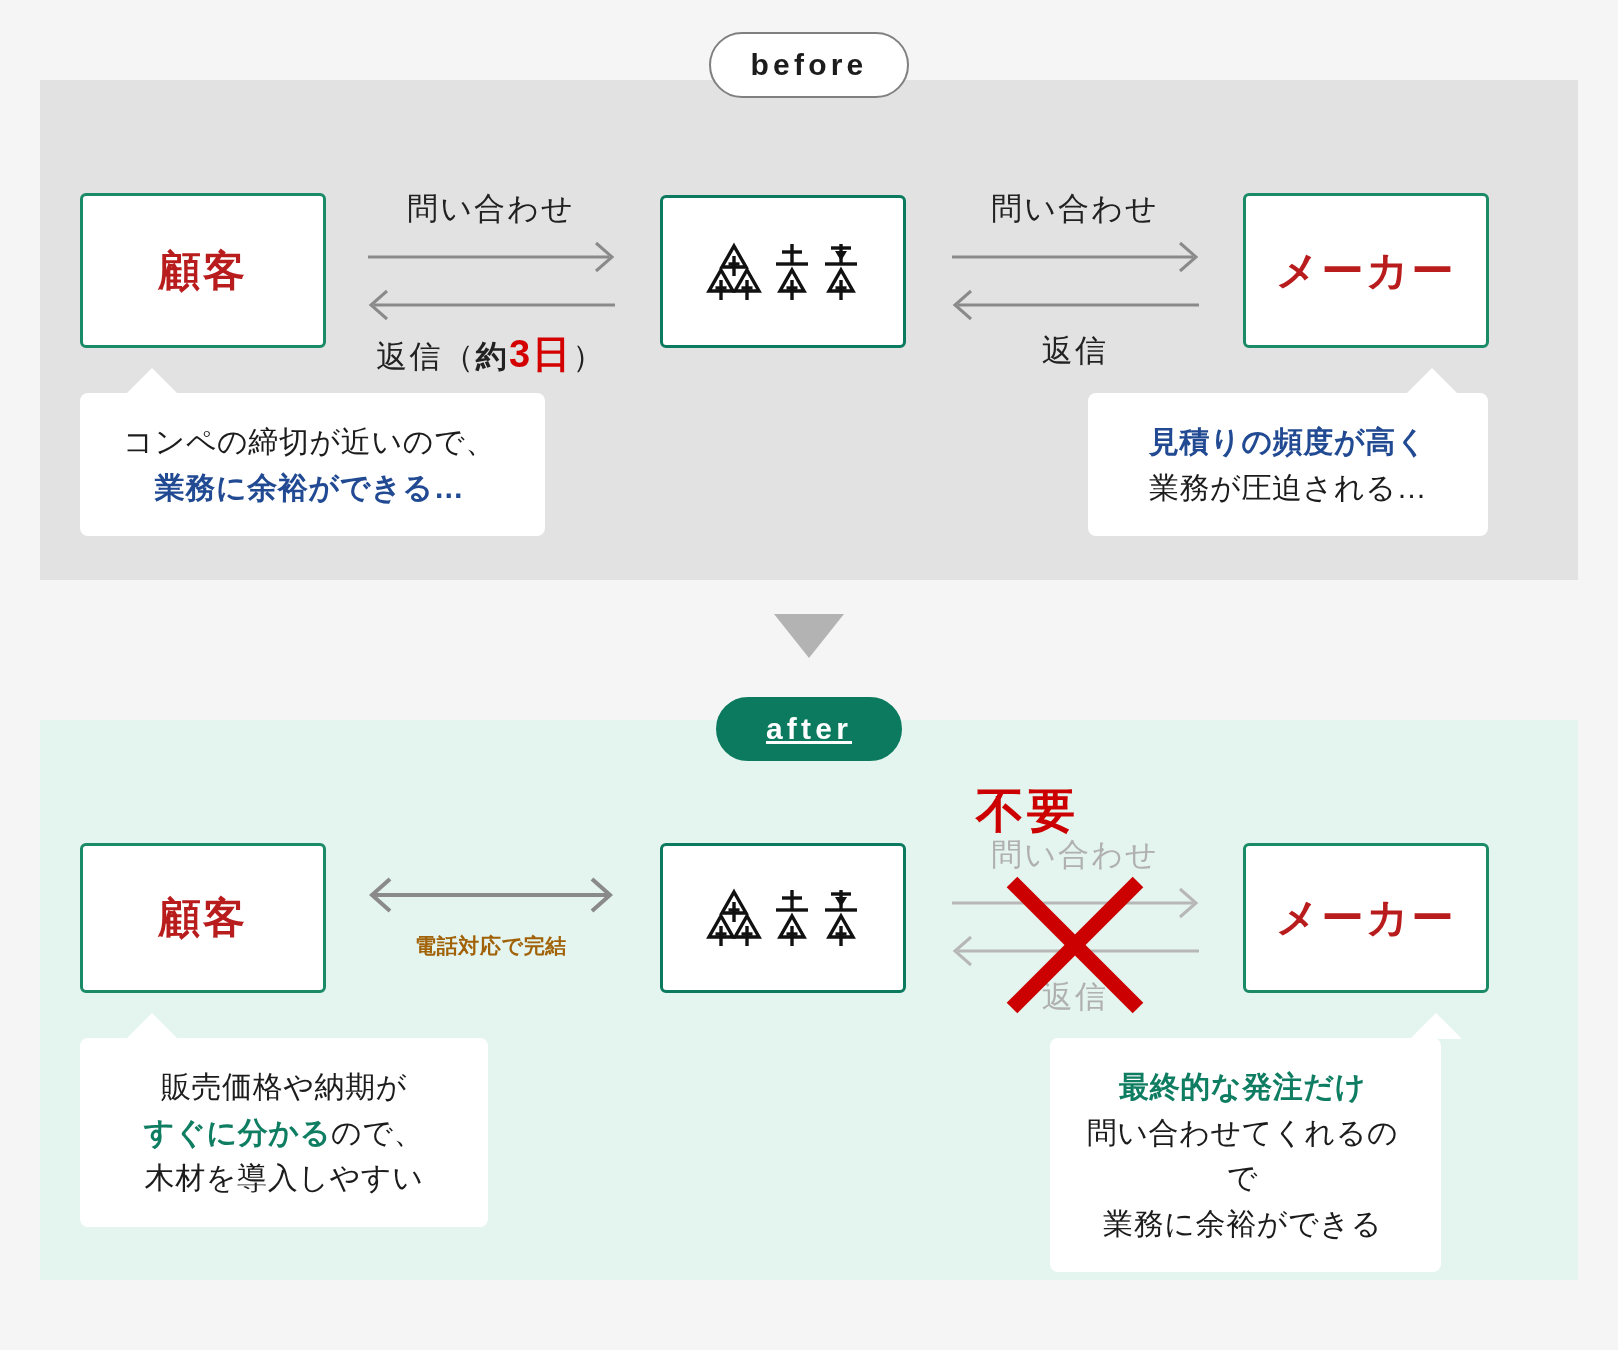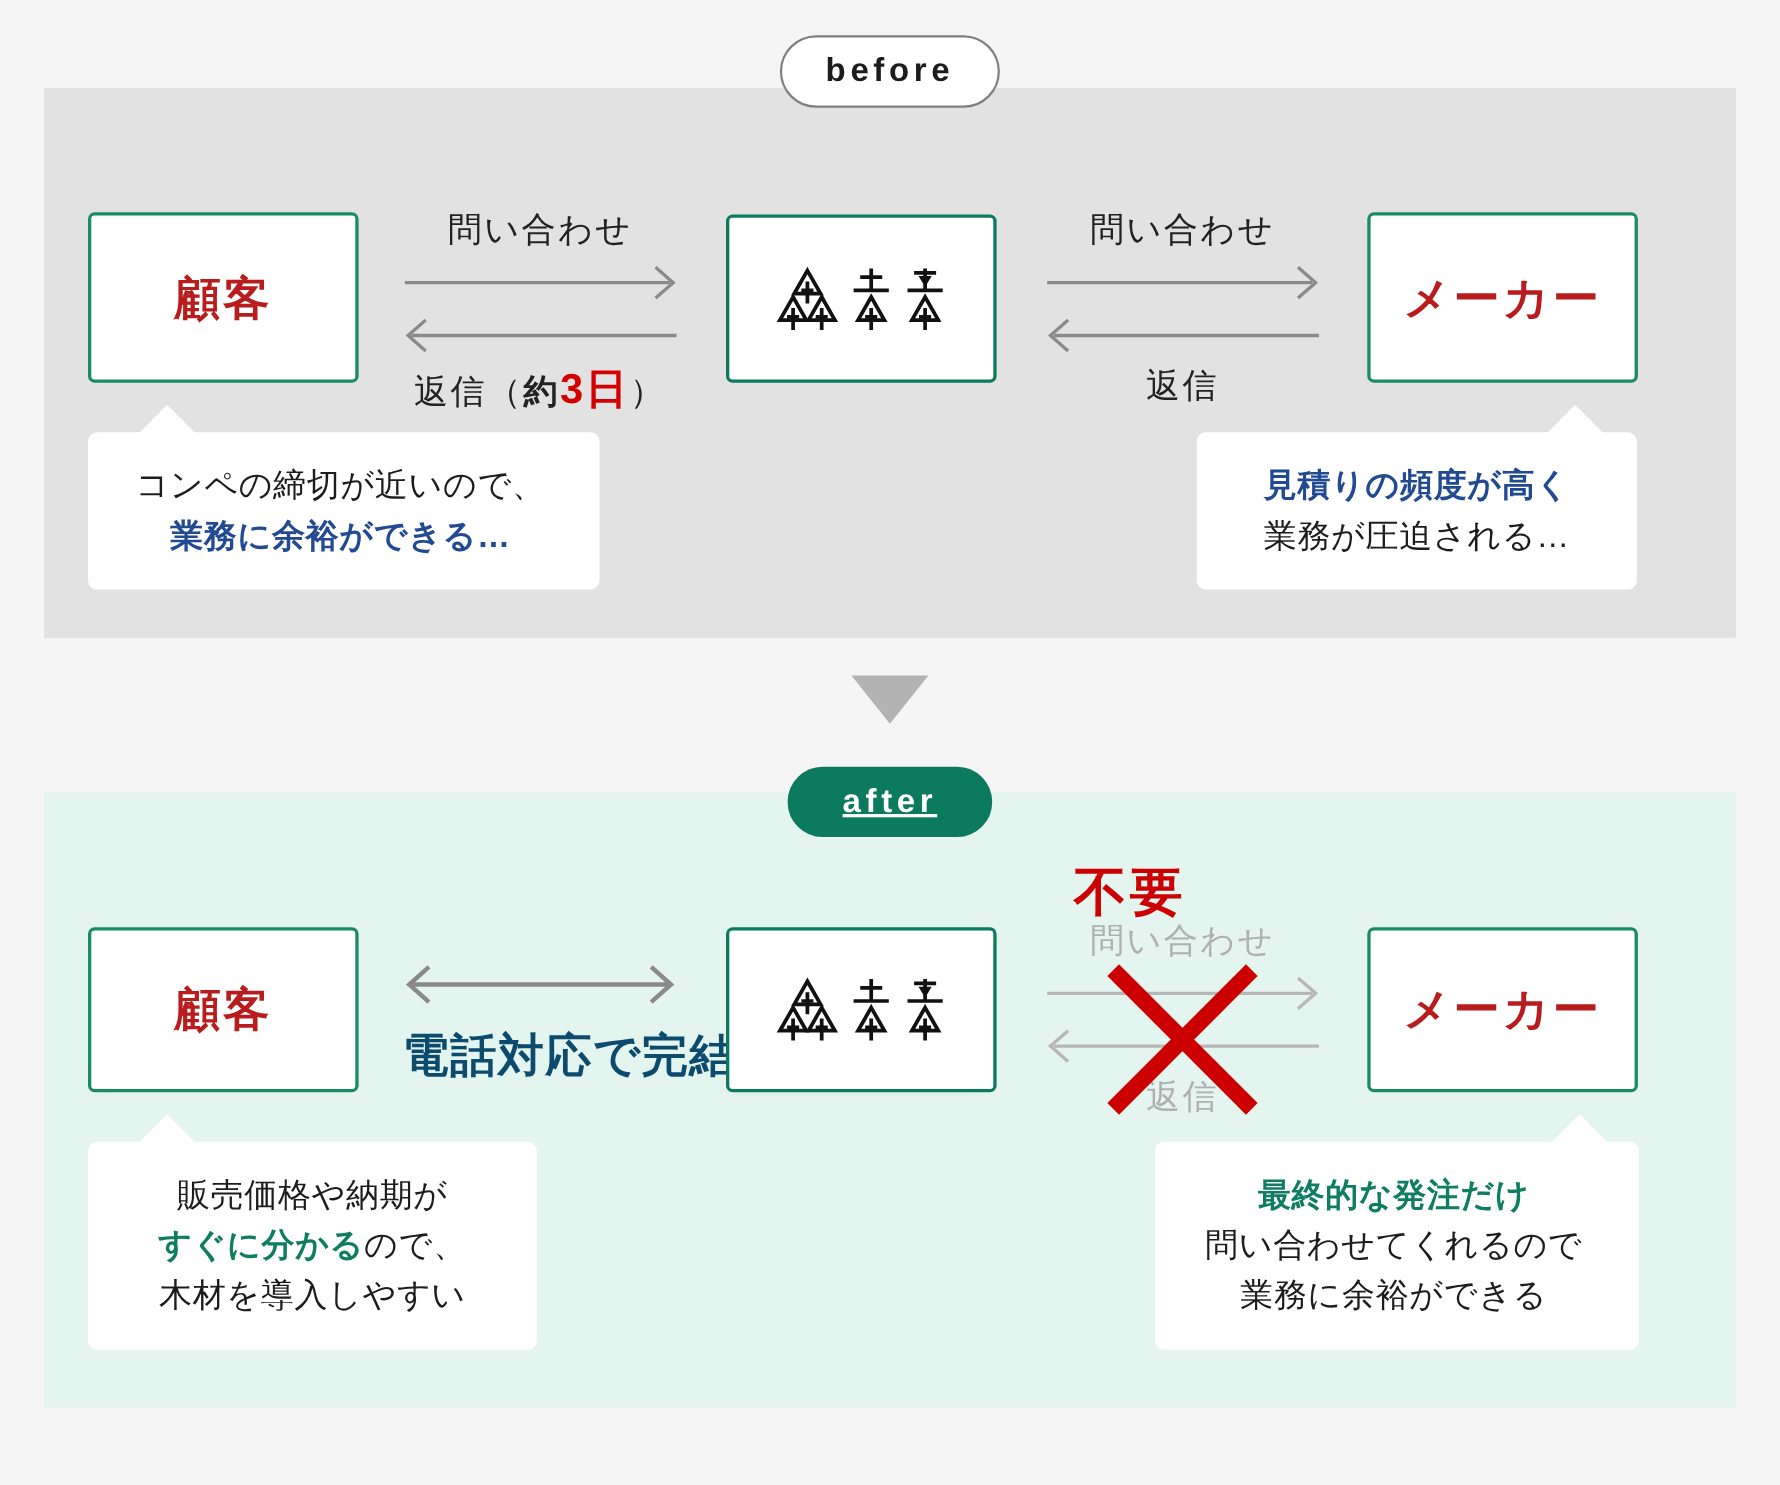--- a/index.html
+++ b/index.html
@@ -85,21 +85,21 @@
   .arrow-cap .red{color:#d40000;font-weight:700;font-size:38px;}
   .arrow-cap .bold{font-weight:700;}
   .arrow-lines svg{display:block;}
 
   .ag-left  {left:366px; top:192px; width:250px;}
   .ag-right {left:950px; top:192px; width:250px;}
 
   
   .ag-after-left{left:366px;top:872px;width:250px;}
   .cap-phone{
-    font-size:42px;font-weight:700;color:#0c4a6e;letter-spacing:.03em;
+    font-size:21px;font-weight:700;color:#a16207;letter-spacing:.03em;
     margin-top:14px;white-space:nowrap;
   }
 
   
   .ag-after-right{left:950px;top:838px;width:250px;}
   .cap-muted{color:#b0b0b0;}
   .cap-fuyou{
     position:absolute;left:902px;top:779px;width:250px;text-align:center;
     font-size:48px;font-weight:700;color:#cc0000;letter-spacing:.06em;
   }
@@ -129,21 +129,21 @@
   }
   .b-navy{color:#214a93;font-weight:700;}
   .b-green{color:#0f7d61;font-weight:700;}
 
   .bub-1{left:80px;  top:393px; width:465px;padding-left:24px;}
   .bub-1 .tail{left:46px;}
   .bub-2{left:1088px;top:393px; width:400px;}
   .bub-2 .tail{left:318px;}
   .bub-3{left:80px;  top:1038px;width:408px;}
   .bub-3 .tail{left:46px;}
-  .bub-4{left:1050px;top:1038px;width:440px;padding-left:24px;}
+  .bub-4{left:1050px;top:1038px;width:391px;padding-left:24px;}
   .bub-4 .tail{left:360px;}
 
   .bub-line{display:block;}
 </style>
 </head>
 <body>
 
 <div class="stage">
 
   <div class="panel panel-before"></div>

